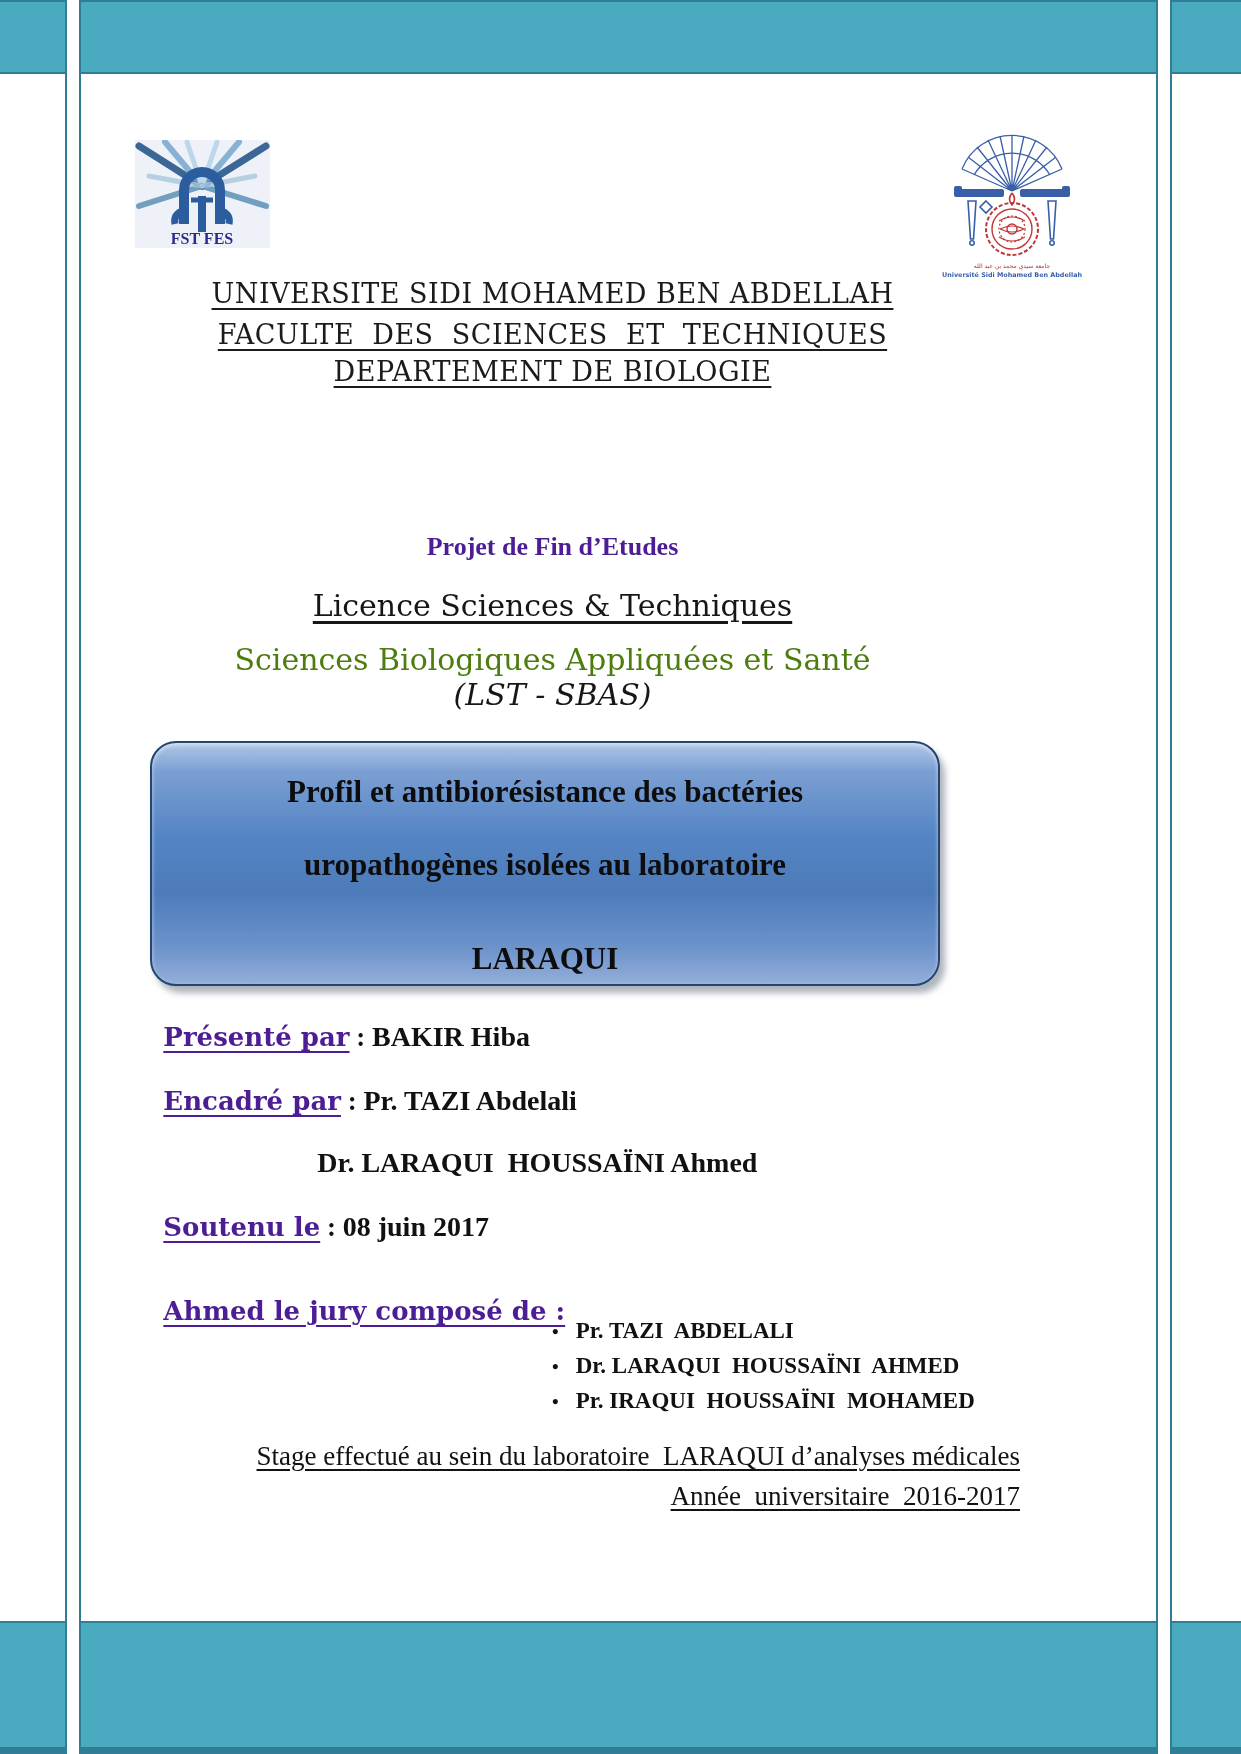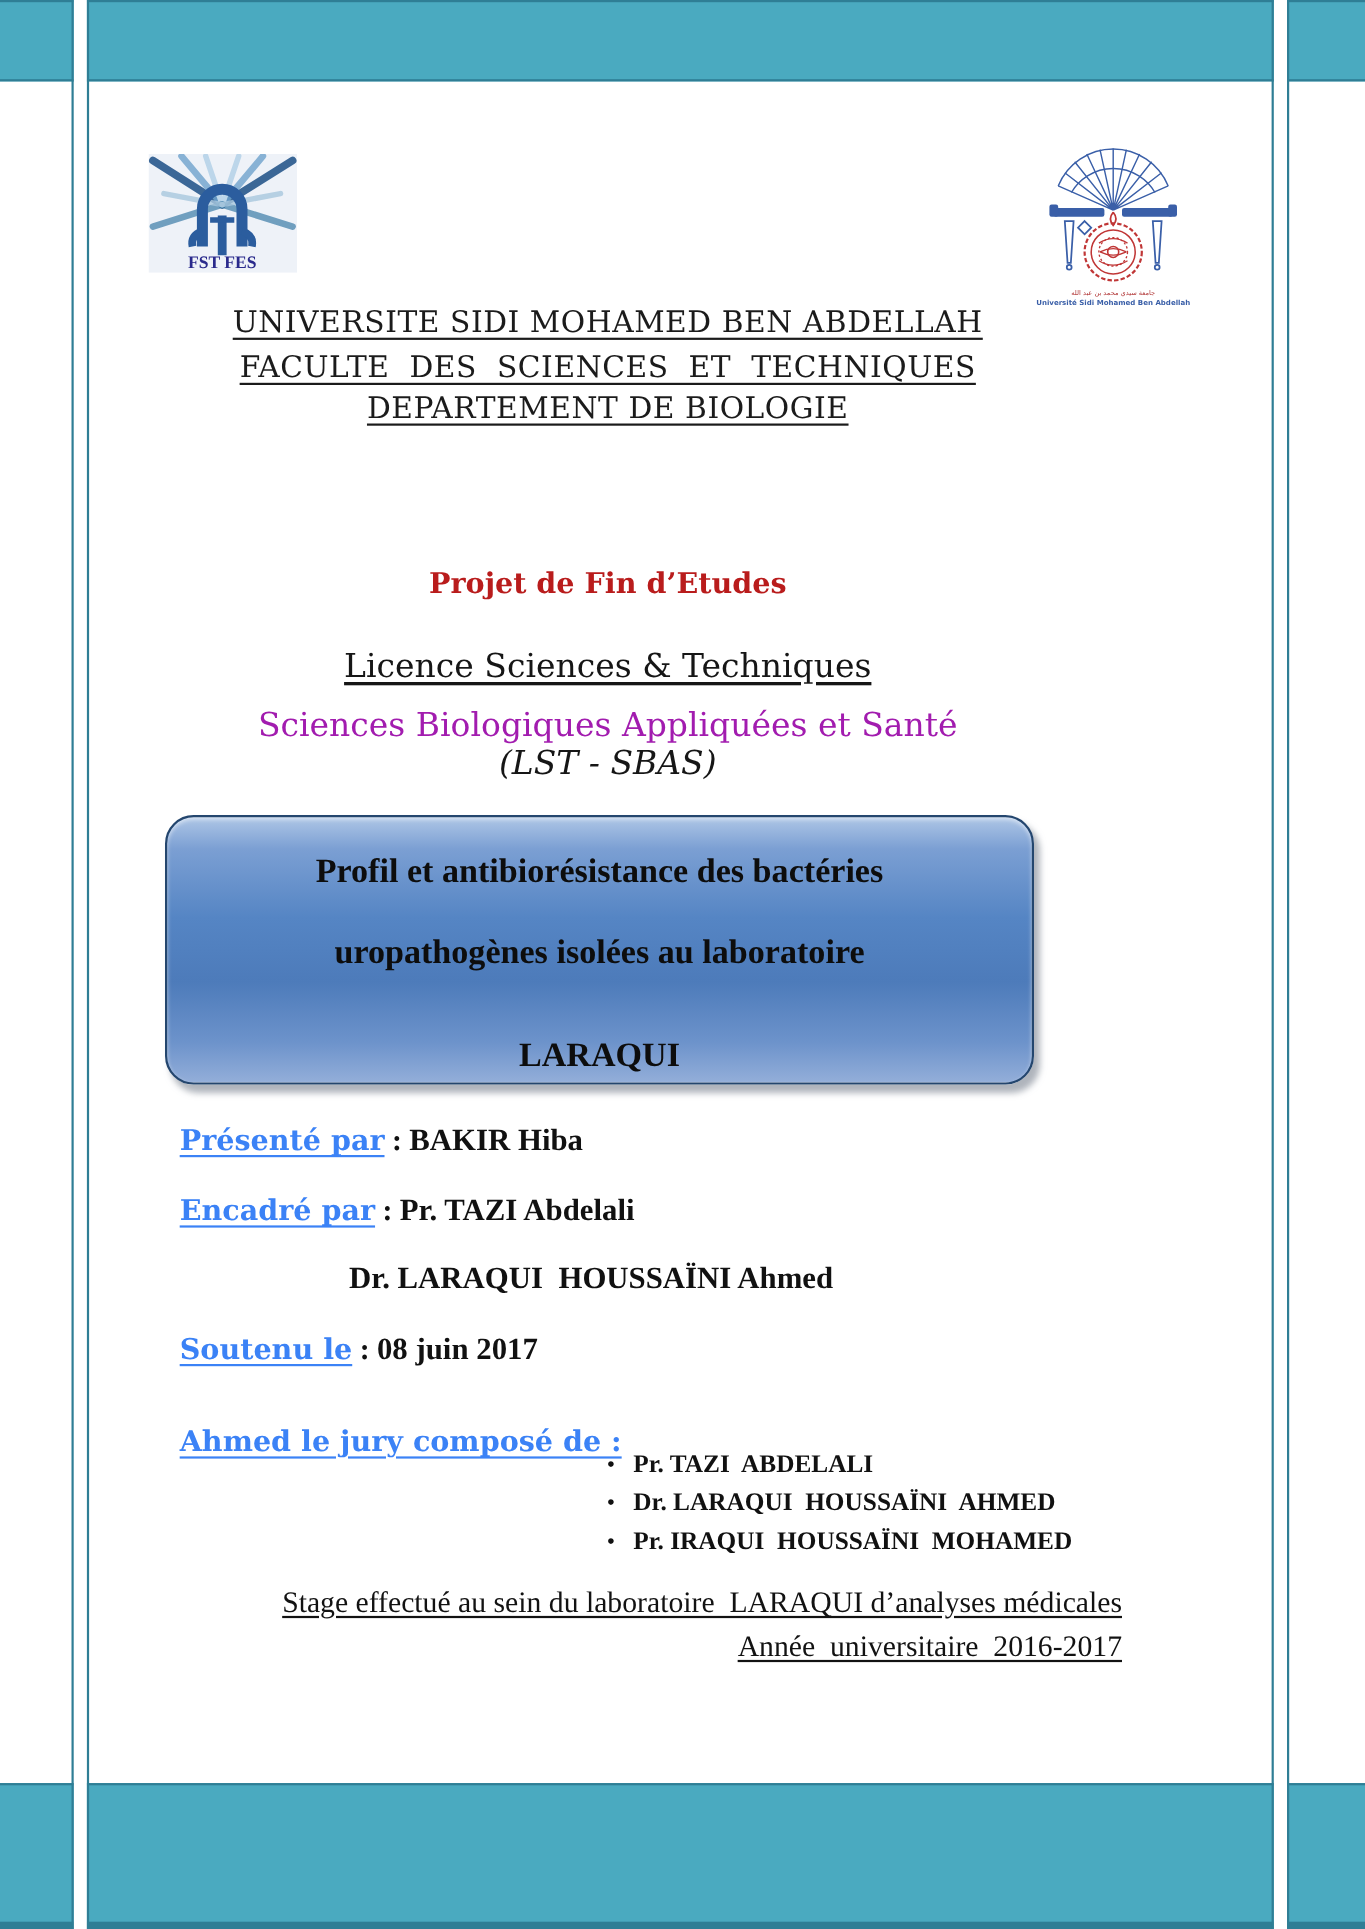--- a/index.html
+++ b/index.html
@@ -16,37 +16,37 @@
   .vline{position:absolute;top:0;height:1754px;width:2px;background:#2f7e95;z-index:6;}
   .vline.l1{left:65px}.vline.l2{left:79px}.vline.r1{left:1156px}.vline.r2{left:1170px}
 
   
   .abs{position:absolute;white-space:pre;}
   .center-col{left:85px;width:935px;text-align:center;}
 
   .hdr{font-size:27px;color:#1b1b1b;text-decoration:underline;text-underline-offset:5px;letter-spacing:.5px;}
   #hdr1{top:278px}#hdr2{top:319px}#hdr3{top:356px}
 
-  #projet{top:516px;font-size:26px;font-weight:bold;color:#b91c1c;}
+  #projet{top:532px;font-size:26px;font-weight:bold;color:#4c1d95;font-family:Liberation Serif, serif;}
   #degree{top:588px;font-size:30px;color:#161616;text-decoration:underline;text-underline-offset:5px;}
-  #specialty{top:642px;font-size:30px;color:#a21caf;}
+  #specialty{top:642px;font-size:30px;color:#4d7c0f;}
   #abbrev{top:677px;font-size:30px;color:#161616;font-style:italic;}
 
   
   #title-box{position:absolute;left:150px;top:741px;width:786px;height:241px;border-radius:26px;
     border:2px solid #24466e;overflow:hidden;text-align:center;
     background:linear-gradient(180deg,#aec6e6 0%,#7b9fd3 12%,#5585c4 38%,#4d7bba 62%,#6d93cb 85%,#93aed9 100%);
     box-shadow:5px 7px 6px rgba(122,130,144,.6), inset 0 2px 4px rgba(255,255,255,.55);}
   .tline{position:absolute;left:0;width:100%;font-family:"Liberation Serif",serif;font-weight:bold;
          font-size:31px;color:#0d0d0d;white-space:pre;}
   .tline1{top:31px}.tline2{top:104px}.tline3{top:198px}
 
   
   .credit{position:absolute;left:143px;white-space:pre;}
-  .lbl{font-family:"DejaVu Serif",serif;font-weight:bold;font-size:26px;color:#3b82f6;
+  .lbl{font-family:"DejaVu Serif",serif;font-weight:bold;font-size:26px;color:#4c1d95;
        text-decoration:underline;text-underline-offset:5px;}
   .sep{font-family:"Liberation Serif",serif;font-weight:bold;font-size:27px;color:#111;}
   .val{font-family:"Liberation Serif",serif;font-weight:bold;font-size:28px;color:#111;}
   #presented{top:1002px}#supervised{top:1066px}
   #supervisor2{top:1128px;left:297px}
   #defended{top:1192px}#jury-heading{top:1277px}
 
   
   #jury-list{position:absolute;left:552px;top:1318px;}
   .jury-row{display:flex;gap:17px;align-items:flex-start;height:35px;

